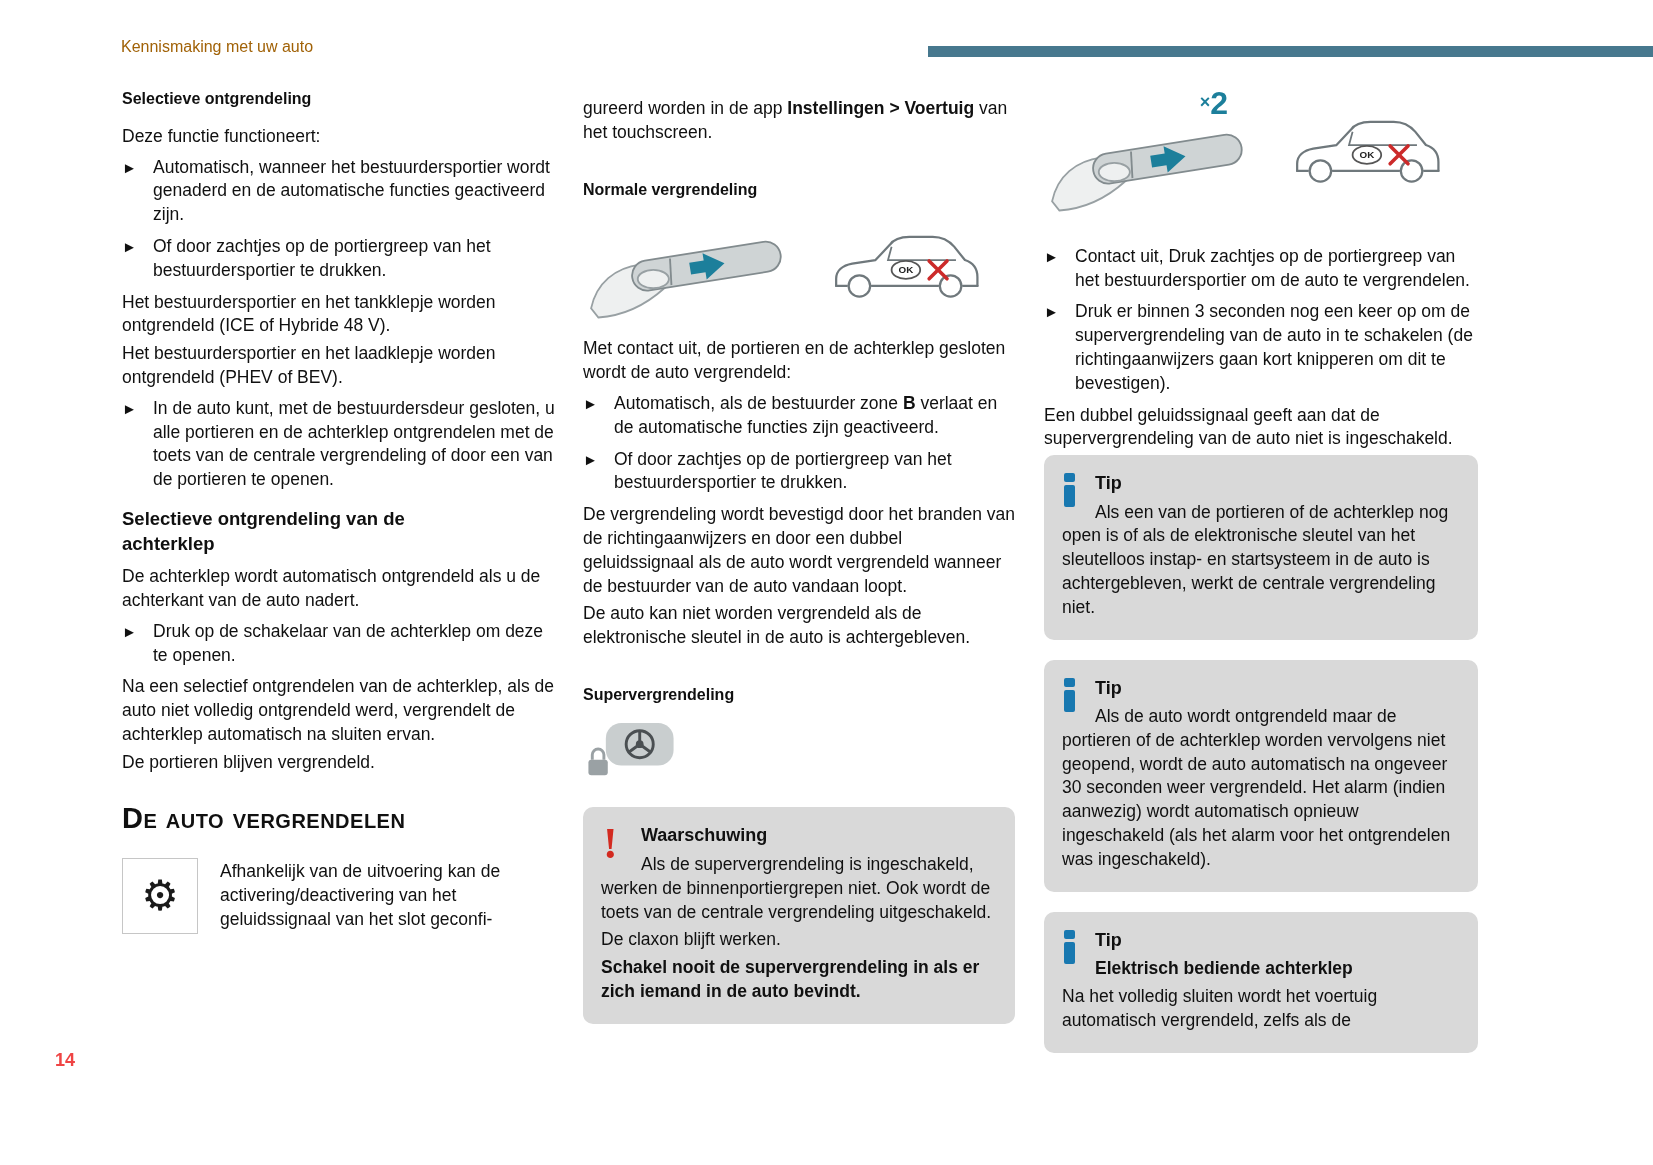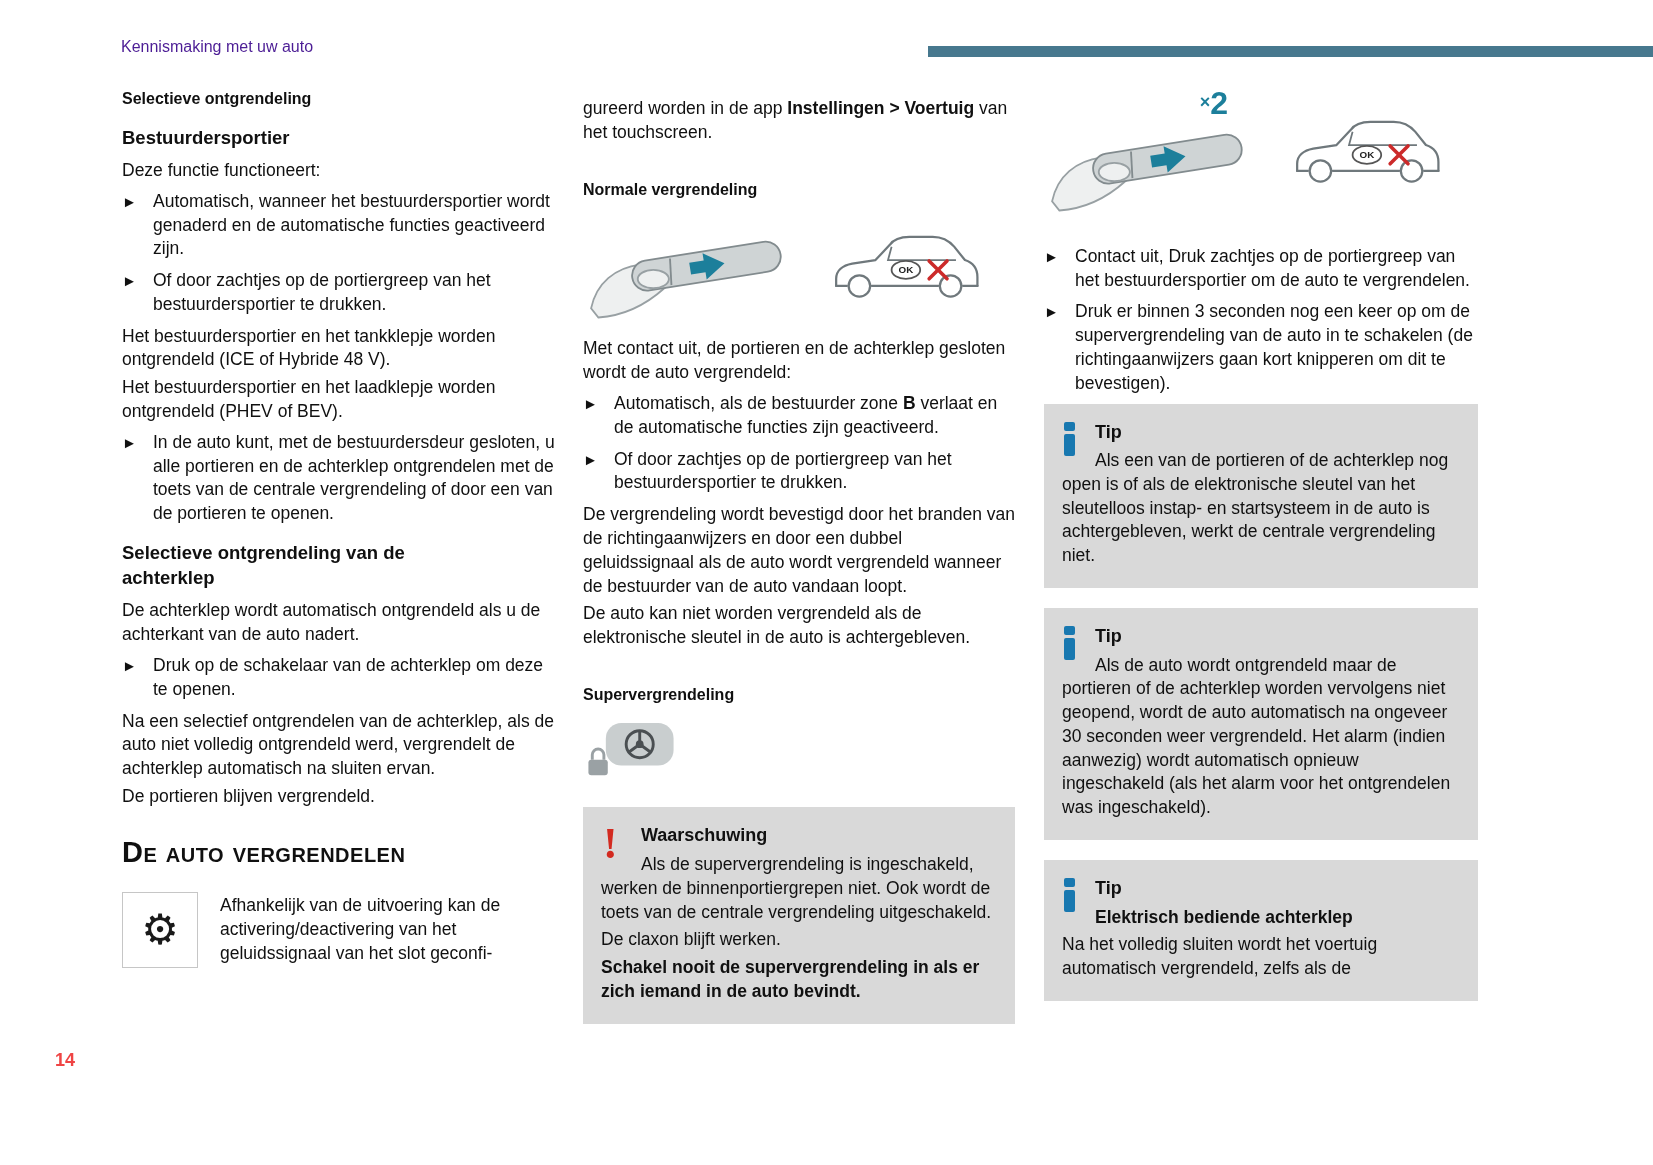--- a/index.html
+++ b/index.html
@@ -1,35 +1,35 @@
 <!DOCTYPE html>
 <html><head>
 <meta charset="utf-8">
 <style>
   html,body{margin:0;padding:0}
   body{background:#ffffff;font-family:"Liberation Sans","DejaVu Sans",sans-serif;color:#101010}
   .page{position:relative;width:1653px;height:1165px;background:#fff;overflow:hidden}
-  .runhead{position:absolute;left:121px;top:38px;font-size:16px;color:#4c1d95}
+  .runhead{position:absolute;left:121px;top:38px;font-size:16px;color:#a16207}
   .accent-bar{position:absolute;left:928px;top:46px;right:0;height:11px;background:#47788e}
   .col{position:absolute;font-size:17.5px;line-height:1.36}
   .col1{left:122px;top:88px;width:440px}
   .col2{left:583px;top:97px;width:432px}
   .col3{left:1044px;top:86px;width:434px}
   .h1{font-size:16px;font-weight:700;margin:0 0 15px}
   .h2{font-size:18.5px;font-weight:700;margin:0 0 9px}
   .h2.narrow{max-width:340px}
   .mt10{margin-top:10px}
   .mt14{margin-top:14px}
   .mt18{margin-top:34px}
   .p{margin:0 0 4px}
   .bold{font-weight:700}
   .bullet{display:flex;margin:7px 0 8px}
   .bullet .arrow{flex:0 0 31px;font-size:15px;padding-top:2px;color:#101010}
   .h-big{font-variant:small-caps;font-weight:700;font-size:29px;letter-spacing:.5px;margin:24px 0 20px}
-  .graybox{background:#d9d9d9;border-radius:0;padding:14px 18px 16px;margin:0 0 20px;overflow:hidden}
+  .graybox{background:#d9d9d9;border-radius:10px;padding:14px 18px 16px;margin:0 0 20px;overflow:hidden}
   .box-title{font-weight:700;font-size:18px;margin:0 0 5px;padding-top:2px}
   .info-icon{float:left;width:13px;margin:4px 18px 6px 2px}
   .info-icon .dot{display:block;width:11px;height:9px;background:#1878b0;border-radius:2px;margin-bottom:3px}
   .info-icon .bar{display:block;width:11px;height:22px;background:#1878b0;border-radius:2px}
   .warn-icon{float:left;width:22px;font-family:"Liberation Serif","DejaVu Serif",serif;font-size:44px;font-weight:700;color:#d32a20;line-height:.95;margin:2px 16px 6px 2px}
   .figure{display:flex;align-items:center;gap:34px;margin:6px 0 14px}
   .figure.right-fig{margin:0 0 22px}
   .fobwrap{position:relative;padding-top:22px}
   .x2{position:absolute;top:-4px;right:28px;color:#1c7f9b;font-weight:700}
   .x2 .times{font-size:18px;vertical-align:6px}
@@ -45,21 +45,20 @@
 </head>
 <body>
 
 <div class="page">
 
   <div class="runhead">Kennismaking met uw auto</div>
   <div class="accent-bar"></div>
 
   <div class="col col1">
     <div class="h1">Selectieve ontgrendeling</div>
-    <div class="h2">Bestuurdersportier</div>
     <p class="p">Deze functie functioneert:</p>
 
     <div class="bullet">
       <span class="arrow">►</span>
       <span class="btxt">Automatisch, wanneer het bestuurdersportier wordt genaderd en de automatische functies geactiveerd zijn.</span>
     </div>
     <div class="bullet">
       <span class="arrow">►</span>
       <span class="btxt">Of door zachtjes op de portiergreep van het bestuurdersportier te drukken.</span>
     </div>
@@ -188,20 +187,21 @@
 
     <div class="bullet">
       <span class="arrow">►</span>
       <span class="btxt">Contact uit, Druk zachtjes op de portiergreep van het bestuurdersportier om de auto te vergrendelen.</span>
     </div>
     <div class="bullet">
       <span class="arrow">►</span>
       <span class="btxt">Druk er binnen 3 seconden nog een keer op om de supervergrendeling van de auto in te schakelen (de richtingaanwijzers gaan kort knipperen om dit te bevestigen).</span>
     </div>
 
+    <p class="p mt10">Een dubbel geluidssignaal geeft aan dat de supervergrendeling van de auto niet is ingeschakeld.</p>
 
     <div class="graybox mt14">
       <span class="info-icon">
           <span class="dot"></span>
           <span class="bar"></span>
         </span>
       <div class="box-title">Tip</div>
       <p class="p">Als een van de portieren of de achterklep nog open is of als de elektronische sleutel van het sleutelloos instap- en startsysteem in de auto is achtergebleven, werkt de centrale vergrendeling niet.</p>
     </div>
 

